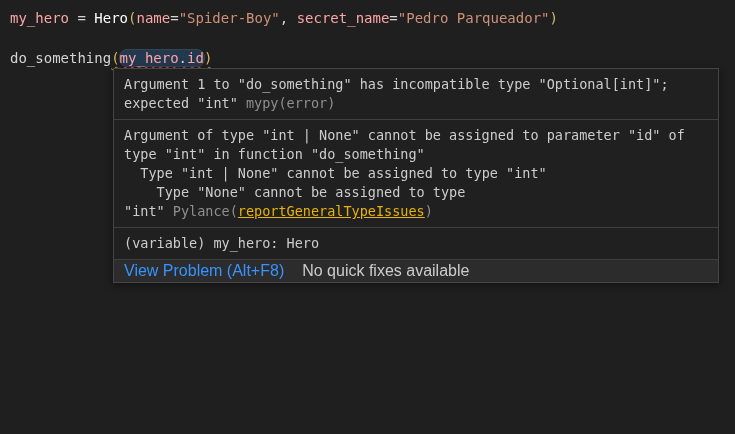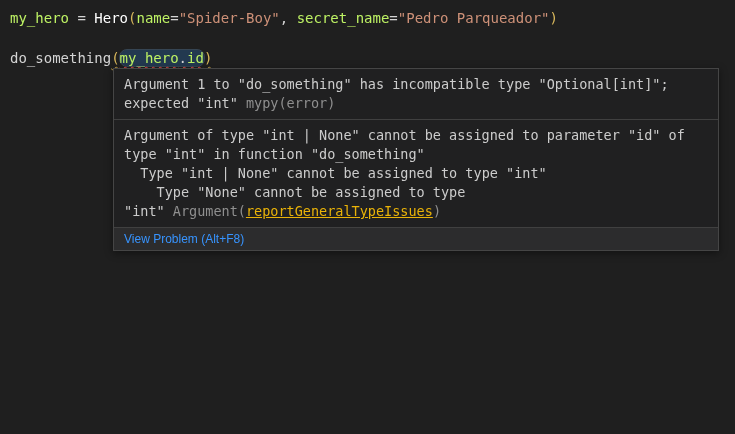--- a/index.html
+++ b/index.html
@@ -12,21 +12,21 @@
   }
 
   
   .code-area {
     position:absolute; left:0; top:0; right:0;
     padding:8px 0 0 10px;
     font-size:14px; line-height:20px;
     color:#d4d4d4;
   }
   .code-line { white-space:pre; height:20px; }
-  .tok-var    { color:#bef264;margin-top:45px; }
+  .tok-var    { color:#fca5a5;margin-top:45px; }
   .tok-class  { color:#ffffff; }
   .tok-string { color:#ce9178; }
   .tok-bracket{ color:#d9b85c; }
   .tok-plain  { color:#d4d4d4; }
 
   .arg-highlight {
     background:rgba(38,79,120,0.55);
     outline:1px solid rgba(96,139,180,0.35);
     text-decoration-line:underline;
     text-decoration-style:wavy;
@@ -62,38 +62,40 @@
   .rule-link {
     color:#eab308;
     text-decoration:underline;
     cursor:pointer;
   }
   .hover-status {
     display:flex; align-items:center; gap:18px;
     padding:4px 10px;
     background:#2c2c2d;
     font-family:"Liberation Sans", sans-serif;
-    font-size:12px; line-height:14px;
+    font-size:16px; line-height:14px;
   }
   .view-problem { color:#3794ff; cursor:pointer; white-space:nowrap; }
   .no-fixes { color:#cccccc; white-space:nowrap; }
 </style>
 </head>
 <body>
 
 <div class="code-area">
   <div class="code-line"><span class="tok-var">my_hero</span><span class="tok-plain"> = </span><span class="tok-class">Hero</span><span class="tok-bracket">(</span><span class="tok-var">name</span><span class="tok-plain">=</span><span class="tok-string">"Spider-Boy"</span><span class="tok-plain">, </span><span class="tok-var">secret_name</span><span class="tok-plain">=</span><span class="tok-string">"Pedro Parqueador"</span><span class="tok-bracket">)</span></div>
   <div class="code-line"></div>
   <div class="code-line"><span class="tok-plain">do_something</span><span class="tok-bracket warn-squiggle">(</span><span class="arg-highlight"><span class="tok-var">my_hero</span><span class="tok-plain">.</span><span class="tok-var">id</span></span><span class="tok-bracket warn-squiggle">)</span></div>
 </div>
 
 <div class="hover-widget">
   <div class="hover-section"><span>Argument 1 to "do_something" has incompatible type "Optional[int]";
 expected "int" </span><span class="dim">mypy(error)</span></div>
   <div class="hover-section"><span>Argument of type "int | None" cannot be assigned to parameter "id" of
 type "int" in function "do_something"
   Type "int | None" cannot be assigned to type "int"
     Type "None" cannot be assigned to type
-"int" </span><span class="dim">Argument(</span><span class="rule-link">reportGeneralTypeIssues</span><span class="dim">)</span></div>
+"int" </span><span class="dim">Pylance(</span><span class="rule-link">reportGeneralTypeIssues</span><span class="dim">)</span></div>
+  <div class="hover-section"><span>(variable) my_hero: Hero</span></div>
   <div class="hover-status">
     <span class="view-problem">View Problem (Alt+F8)</span>
+    <span class="no-fixes">No quick fixes available</span>
   </div>
 </div>
 
 </body></html>

